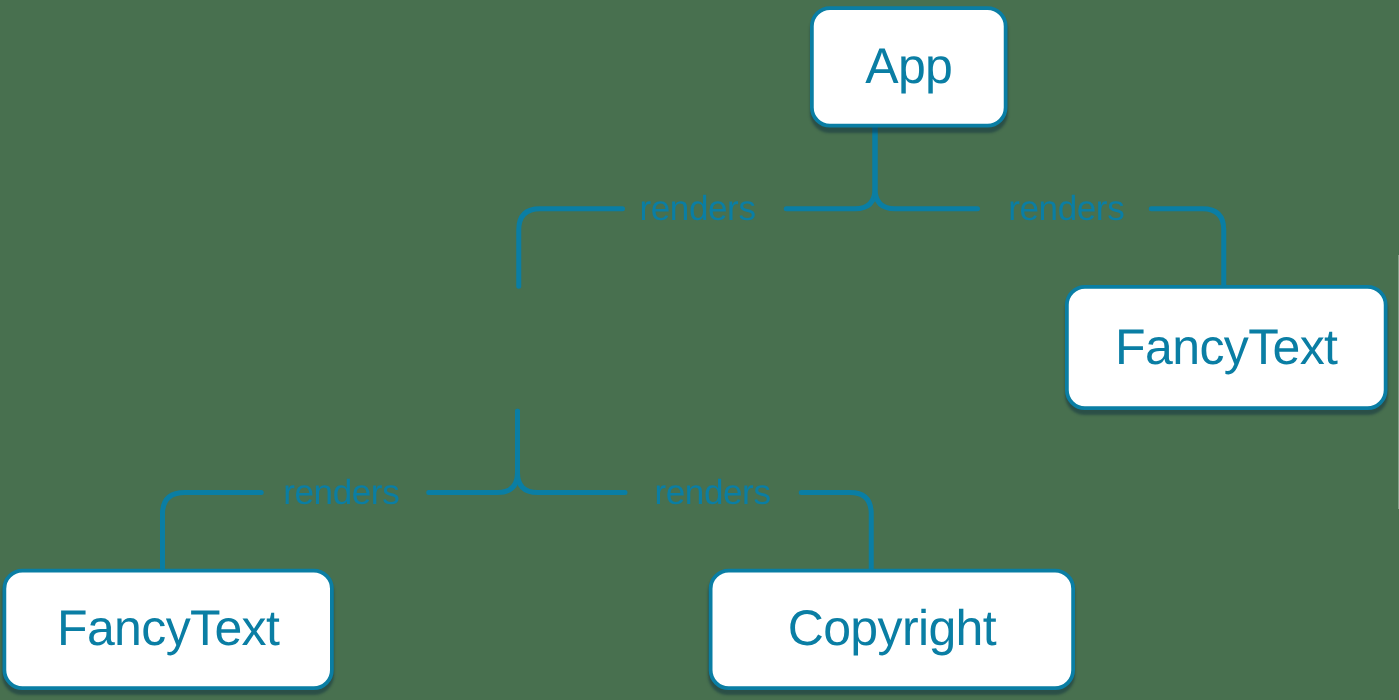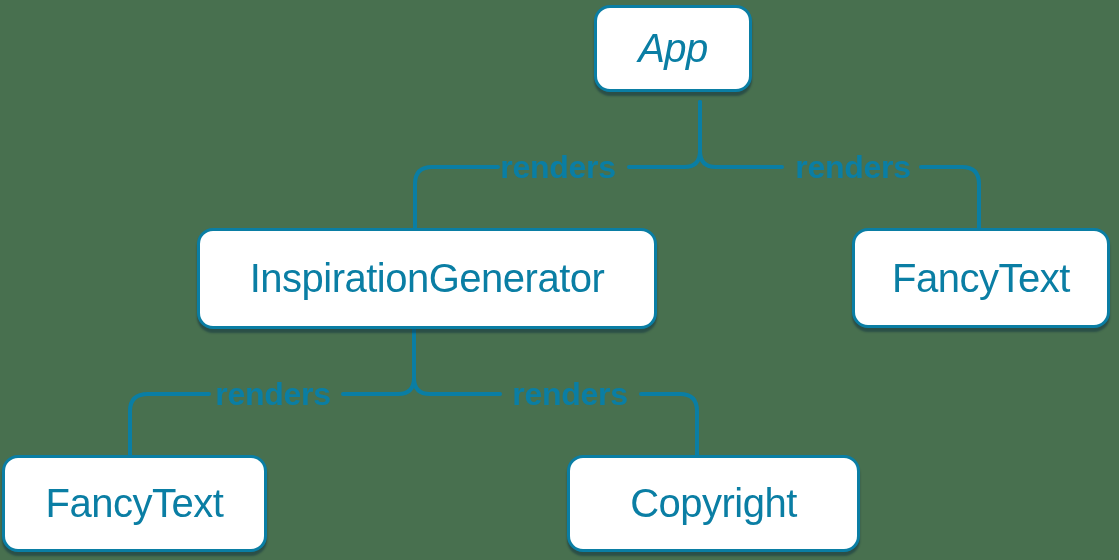--- a/index.html
+++ b/index.html
@@ -43,27 +43,27 @@
     color: var(--accent);
     font-size: 40px;
     font-weight: 500;
     letter-spacing: -0.5px;
     white-space: nowrap;
   }
   .edge-label {
     position: absolute;
     transform: translate(-50%, -50%);
     color: var(--accent);
-    font-size: 32px;
-    font-weight: 700;
+    font-size: 28px;
+    font-weight: 400;
     letter-spacing: -0.3px;
     white-space: nowrap;
   }
   
-  .node-app                  { left: 594px; top: 5px;   width: 158px; height: 87px; font-style: italic;  }
+  .node-app                  { left: 648px; top: 5px;   width: 158px; height: 97px;  }
   .node-inspiration          { left: 197px; top: 228px; width: 460px; height: 101px; }
   .node-fancy-text-right     { left: 852px; top: 228px; width: 258px; height: 100px; }
   .node-fancy-text-left      { left: 2px;   top: 455px; width: 265px; height: 97px;  }
   .node-copyright            { left: 567px; top: 455px; width: 293px; height: 97px;  }
   
   .edge-label-0 { left: 558px; top: 167px; }
   .edge-label-1 { left: 853px; top: 167px; }
   .edge-label-2 { left: 273px; top: 394px; }
   .edge-label-3 { left: 570px; top: 394px; }
 </style>
@@ -89,23 +89,20 @@
 
   <div class="edge-label edge-label-0">renders</div>
   <div class="edge-label edge-label-1">renders</div>
   <div class="edge-label edge-label-2">renders</div>
   <div class="edge-label edge-label-3">renders</div>
 
   <div class="node node-app">
     <span class="node-label">App</span>
   </div>
 
-  <div class="node node-inspiration">
-    <span class="node-label">InspirationGenerator</span>
-  </div>
 
   <div class="node node-fancy-text-right">
     <span class="node-label">FancyText</span>
   </div>
 
   <div class="node node-fancy-text-left">
     <span class="node-label">FancyText</span>
   </div>
 
   <div class="node node-copyright">

